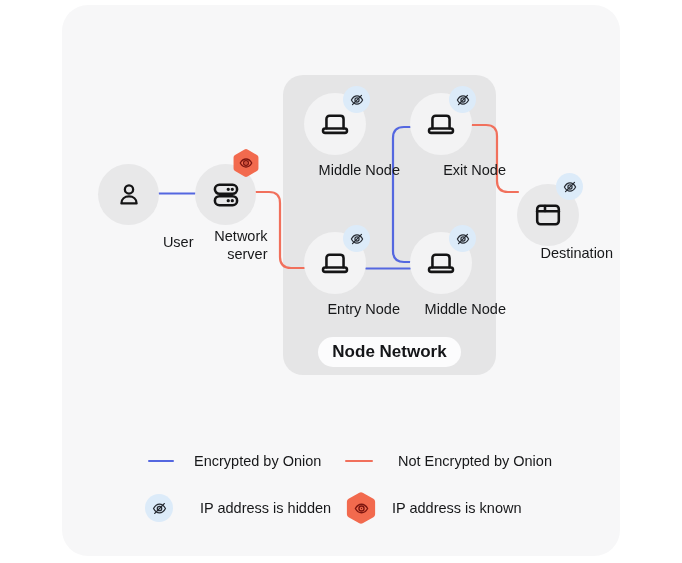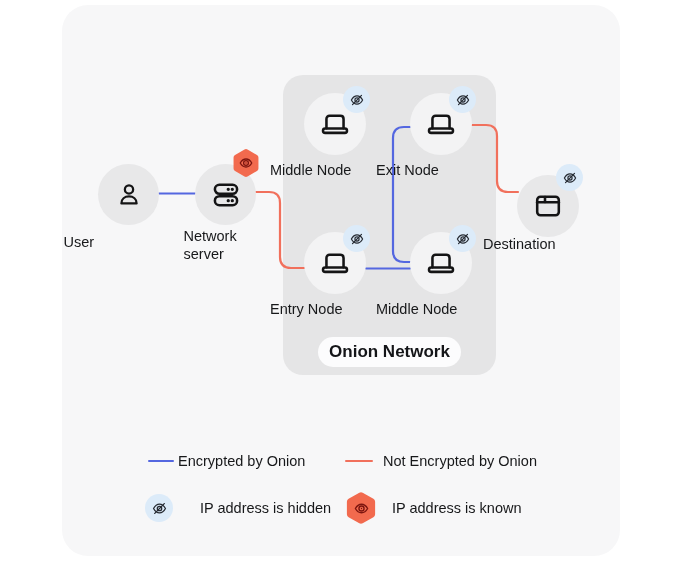--- a/index.html
+++ b/index.html
@@ -18,21 +18,21 @@
   .connectors { position:absolute; left:0; top:0; width:682px; height:563px; pointer-events:none; }
   .node { position:absolute; }
   .circle {
     position:absolute; left:0; top:0; border-radius:50%;
     display:flex; align-items:center; justify-content:center;
   }
   .circle.outer { background:#e8e8e9; }
   .circle.inner { background:#f3f3f4; }
   .node-label {
     position:absolute; left:50%; transform:translateX(-50%); width:130px;
-    text-align:left; font-size:14.5px; line-height:18px; color:#17181a;
+    text-align:right; font-size:14.5px; line-height:18px; color:#17181a;
   }
   .badge {
     position:absolute; width:27px; height:27px; border-radius:50%;
     display:flex; align-items:center; justify-content:center; background:#dcebf9;
   }
   .hex-badge { position:absolute; display:flex; align-items:center; justify-content:center; }
   .hex-badge .hex-shape { position:absolute; left:0; top:0; width:100%; height:100%; }
   .hex-badge .eye { position:relative; }
   .pill {
     position:absolute; left:318px; top:337px; width:143px; height:30px;
@@ -157,46 +157,46 @@
     <div class="badge" style="left: 39px; top: -7px; background-color: rgb(220, 235, 249);">
       <svg class="icon" width="16" height="16" viewBox="0 0 20 20" fill="none" stroke="#262b33" stroke-width="1.5" stroke-linecap="round" stroke-linejoin="round">
         <path d="M3 10 C5 6.2 7.5 4.8 10 4.8 C12.5 4.8 15 6.2 17 10 C15 13.8 12.5 15.2 10 15.2 C7.5 15.2 5 13.8 3 10 Z"></path>
         <circle cx="10" cy="10" r="2.6"></circle>
         <line x1="4.4" y1="15.8" x2="15.6" y2="4.2"></line>
       </svg>
     </div>
     <div class="node-label" style="top:68px;">Middle Node</div>
   </div>
 
-  <div class="node" style="left:517px; top:175px; width:62px; height:62px;">
+  <div class="node" style="left:517px; top:184px; width:62px; height:62px;">
     <div class="circle outer" style="width:62px; height:62px;">
       <svg class="icon" width="36" height="36" viewBox="0 0 24 24" fill="none" stroke="#141415" stroke-width="1.7" stroke-linecap="round" stroke-linejoin="round">
         <rect x="4.8" y="5.8" width="14.4" height="12.4" rx="2.2"></rect>
         <line x1="4.8" y1="9.5" x2="19.2" y2="9.5"></line>
         <line x1="10" y1="6" x2="10" y2="9.3"></line>
       </svg>
     </div>
     <div class="badge" style="left: 39px; top: -11px; background-color: rgb(220, 235, 249);">
       <svg class="icon" width="16" height="16" viewBox="0 0 20 20" fill="none" stroke="#262b33" stroke-width="1.5" stroke-linecap="round" stroke-linejoin="round">
         <path d="M3 10 C5 6.2 7.5 4.8 10 4.8 C12.5 4.8 15 6.2 17 10 C15 13.8 12.5 15.2 10 15.2 C7.5 15.2 5 13.8 3 10 Z"></path>
         <circle cx="10" cy="10" r="2.6"></circle>
         <line x1="4.4" y1="15.8" x2="15.6" y2="4.2"></line>
       </svg>
     </div>
     <div class="node-label" style="top:60px;">Destination</div>
   </div>
 
-  <div class="pill">Onion Network</div>
-
-  <div class="legend-item" style="left:148px; top:452px; height:18px; gap:4px;">
+  <div class="pill">Node Network</div>
+
+  <div class="legend-item" style="left:148px; top:452px; height:18px; gap:20px;">
     <div class="swatch swatch-blue" style="background-color: rgb(84, 103, 224);"></div>
     <div class="legend-label">Encrypted by Onion</div>
   </div>
 
-  <div class="legend-item" style="left:345px; top:452px; height:18px; gap:10px;">
+  <div class="legend-item" style="left:345px; top:452px; height:18px; gap:25px;">
     <div class="swatch swatch-red" style="width: 28px; background-color: rgb(241, 112, 92);"></div>
     <div class="legend-label">Not Encrypted by Onion</div>
   </div>
 
   <div class="legend-item" style="left:145px; top:494px; height:28px; gap:27px;">
     <div class="badge" style="position: static; width: 28px; height: 28px; background-color: rgb(220, 235, 249);">
       <svg class="icon" width="17" height="17" viewBox="0 0 20 20" fill="none" stroke="#262b33" stroke-width="1.5" stroke-linecap="round" stroke-linejoin="round">
         <path d="M3 10 C5 6.2 7.5 4.8 10 4.8 C12.5 4.8 15 6.2 17 10 C15 13.8 12.5 15.2 10 15.2 C7.5 15.2 5 13.8 3 10 Z"></path>
         <circle cx="10" cy="10" r="2.6"></circle>
         <line x1="4.4" y1="15.8" x2="15.6" y2="4.2"></line>

